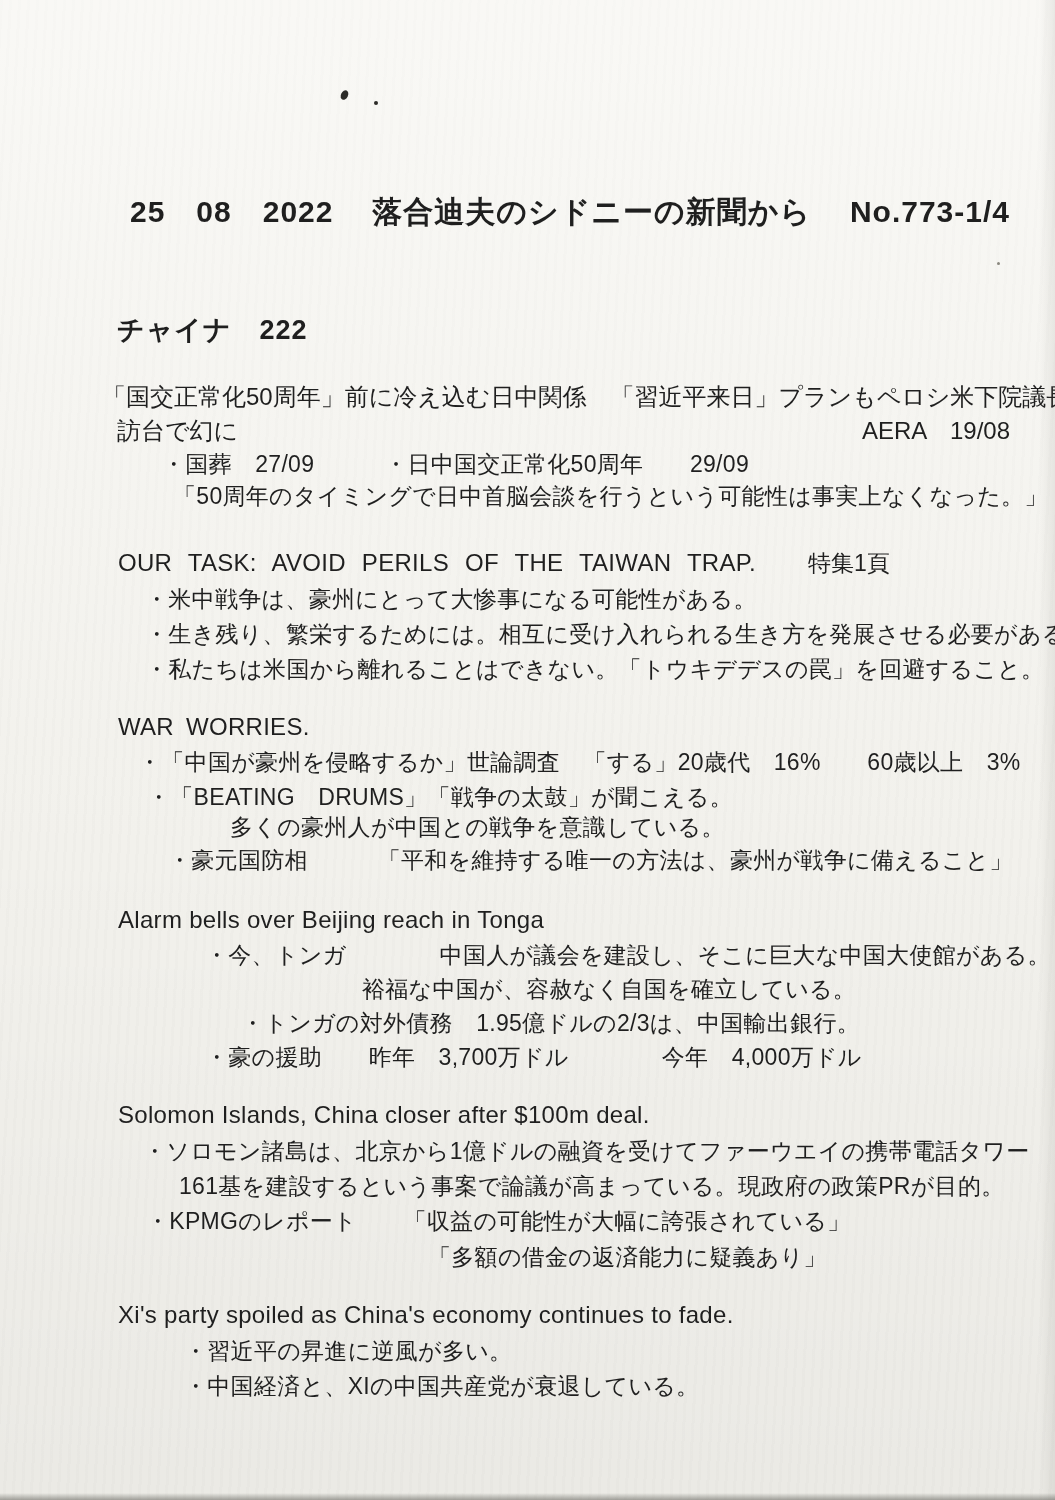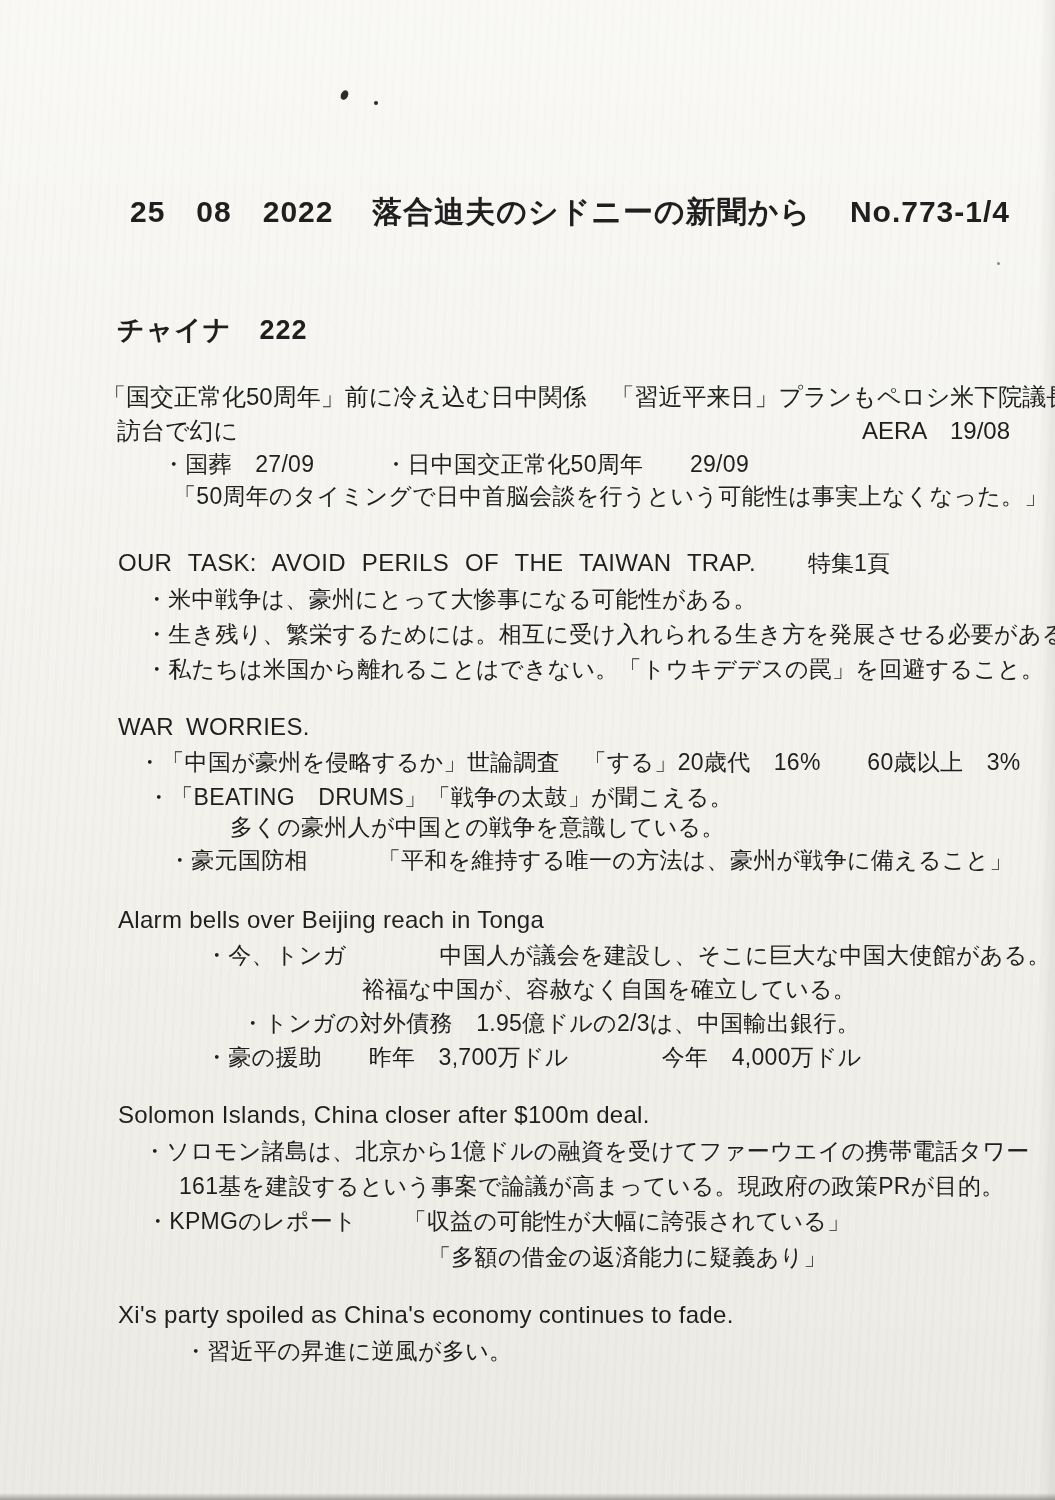--- a/index.html
+++ b/index.html
@@ -87,16 +87,17 @@
   <div class="line body" style="top:1044px;left:205px;">・豪の援助　　昨年　3,700万ドル　　　　今年　4,000万ドル</div>
 
   <div class="line h-en" style="top:1101px;left:118px;">Solomon Islands, China closer after $100m deal.</div>
   <div class="line body" style="top:1138px;left:143px;">・ソロモン諸島は、北京から1億ドルの融資を受けてファーウエイの携帯電話タワー</div>
   <div class="line body" style="top:1173px;left:179px;">161基を建設するという事案で論議が高まっている。現政府の政策PRが目的。</div>
   <div class="line body" style="top:1244px;left:428px;">「多額の借金の返済能力に疑義あり」</div>
   <div class="line body" style="top:1208px;left:146px;">・KPMGのレポート　　「収益の可能性が大幅に誇張されている」</div>
 
   <div class="line h-en" style="top:1301px;left:118px;">Xi's party spoiled as China's economy continues to fade.</div>
   <div class="line body" style="top:1338px;left:184px;">・習近平の昇進に逆風が多い。</div>
+  <div class="line body" style="top:1373px;left:184px;">・中国経済と、XIの中国共産党が衰退している。</div>
 
   <div class="right-edge"></div>
   <div class="bottom-edge"></div>
 </div>
 
 </body></html>

